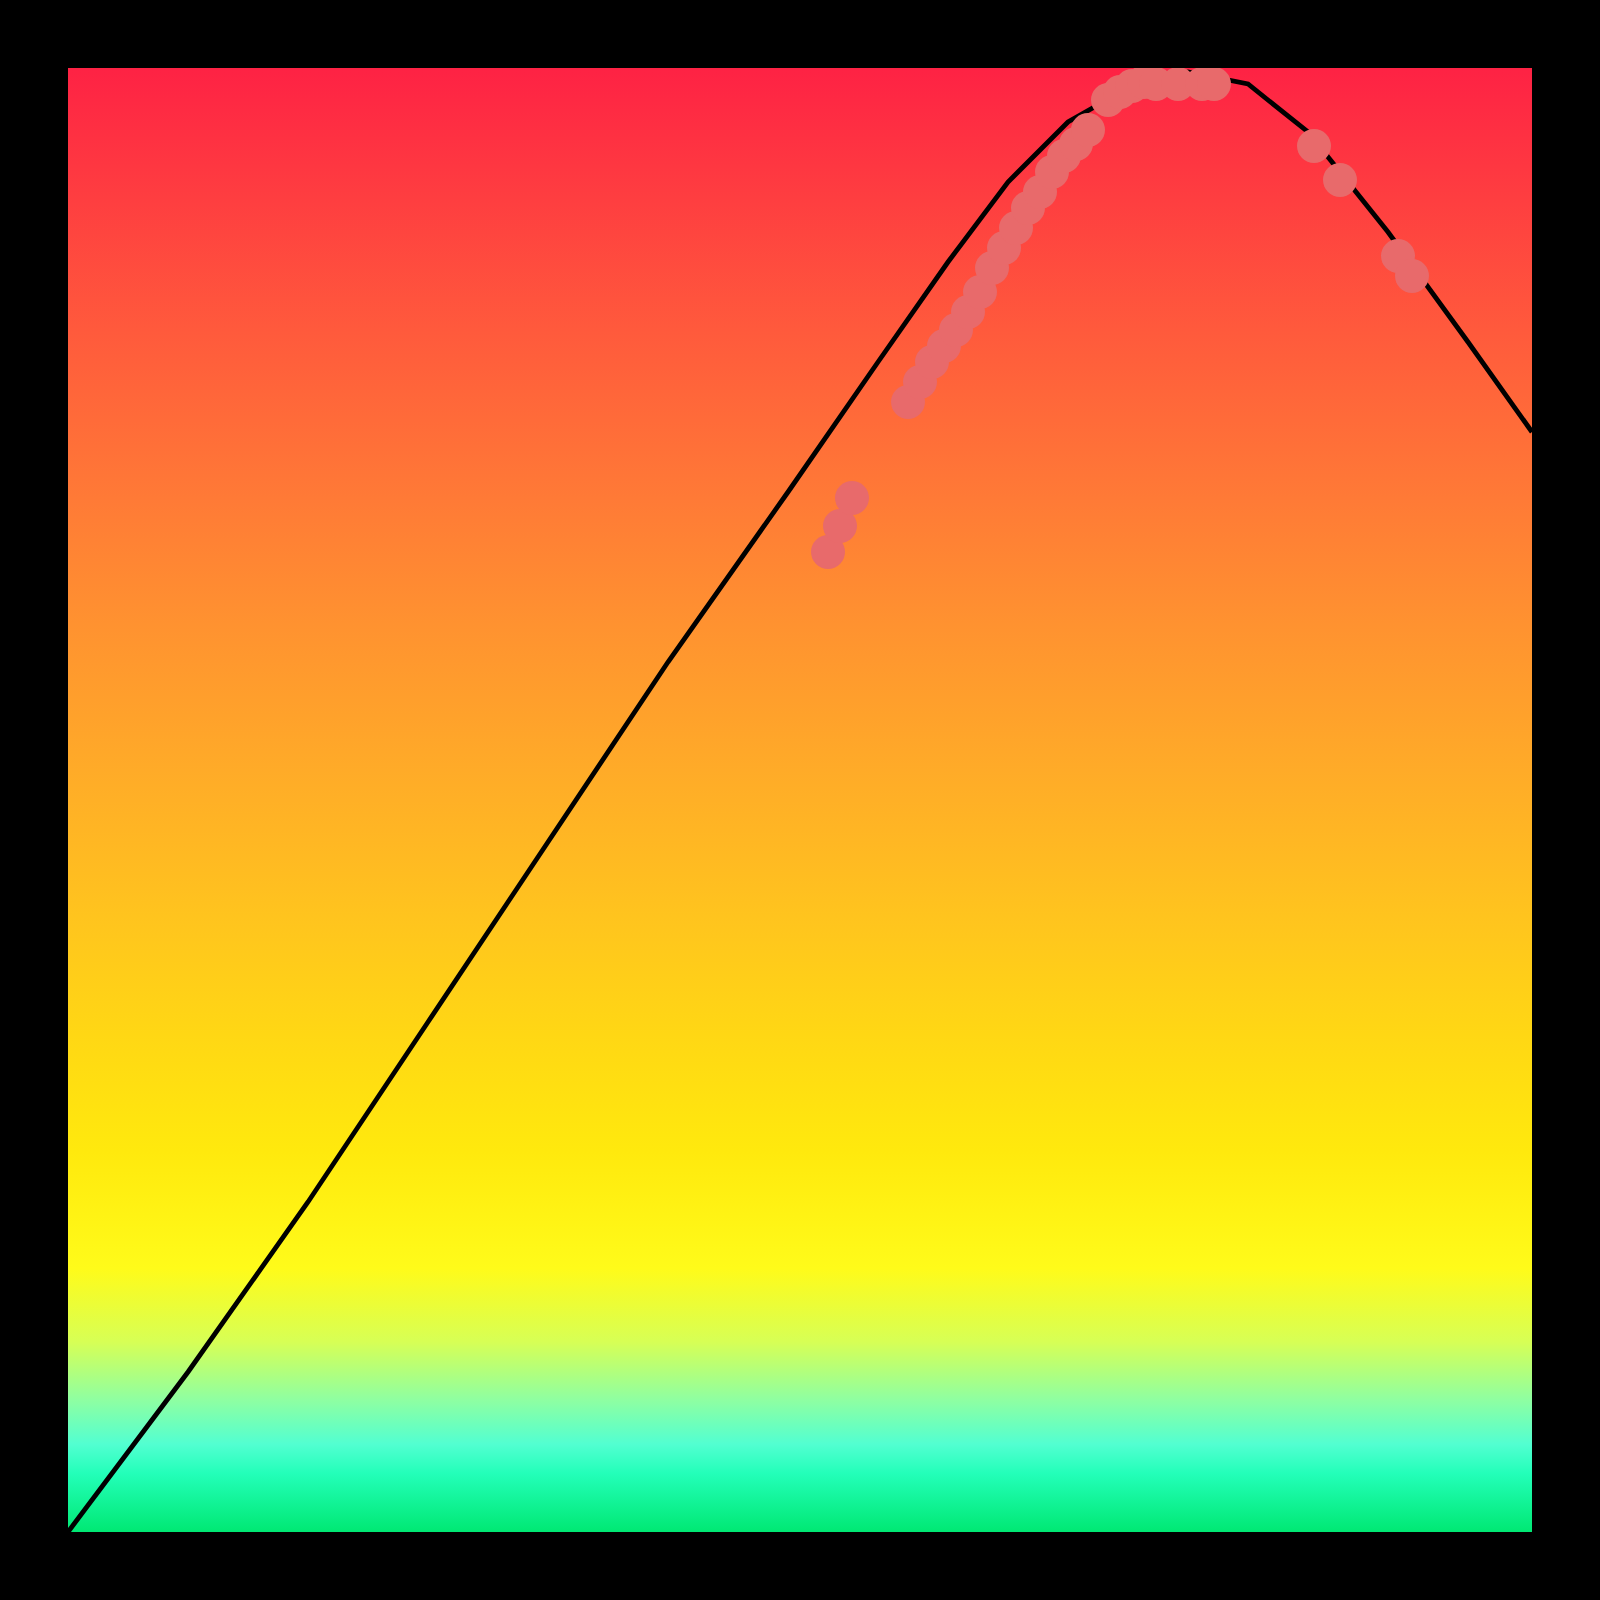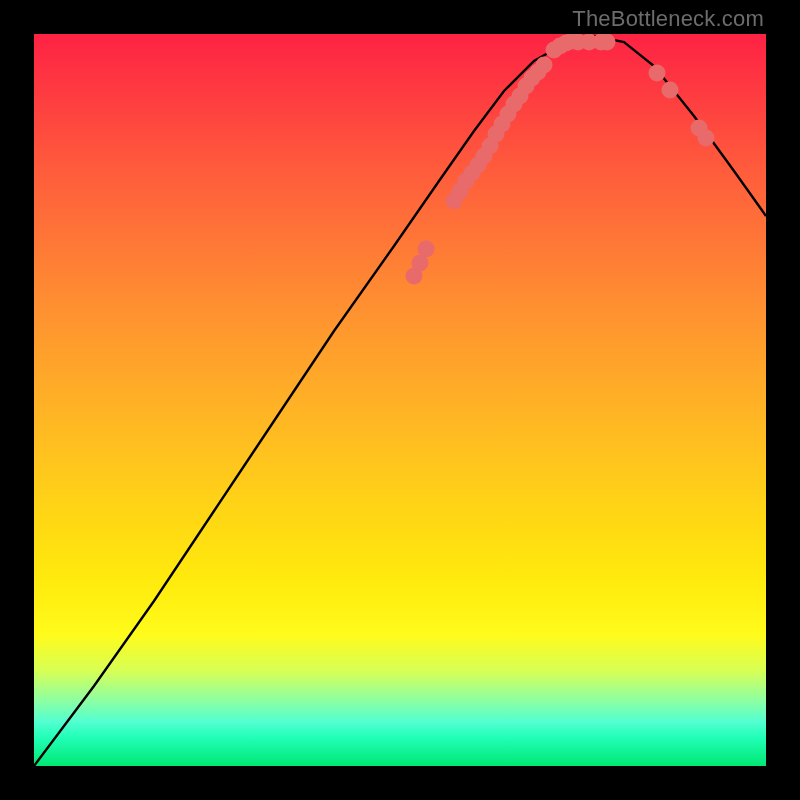--- a/index.html
+++ b/index.html
@@ -54,21 +54,20 @@
     left: 0;
     top: 0;
     width: 732px;
     height: 732px;
   }
 </style>
 </head>
 <body>
 
 <div class="frame">
-  <div class="watermark">TheBottleneck.com</div>
 
   <div class="plot">
     <svg class="curve" viewBox="0 0 732 732" preserveAspectRatio="none">
       <path id="curve-path" fill="none" stroke="#000000" stroke-width="2.4" d="M0.0 732.0 L60.0 652.0 L120.0 567.0 L180.0 477.0 L240.0 387.0 L300.0 297.0 L360.0 212.0 L405.0 147.0 L440.0 97.0 L470.0 57.0 L500.0 27.0 L530.0 10.0 L560.0 2.0 L590.0 8.0 L620.0 32.0 L660.0 82.0 L700.0 137.0 L732.0 182.0"></path>
       <g id="points-group">
           <circle cx="380" cy="242" r="8.5" fill="#e86a6b"></circle>
           <circle cx="386" cy="229" r="8.5" fill="#e86a6b"></circle>
           <circle cx="392" cy="215" r="8.5" fill="#e86a6b"></circle>
           <circle cx="420" cy="167" r="8.5" fill="#e86a6b"></circle>
           <circle cx="426" cy="157" r="8.5" fill="#e86a6b"></circle>

